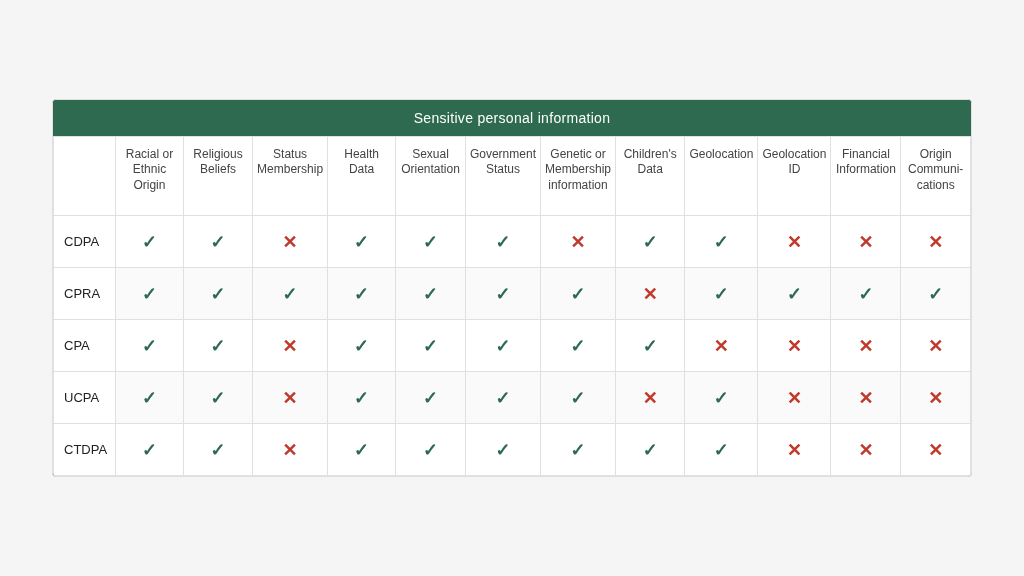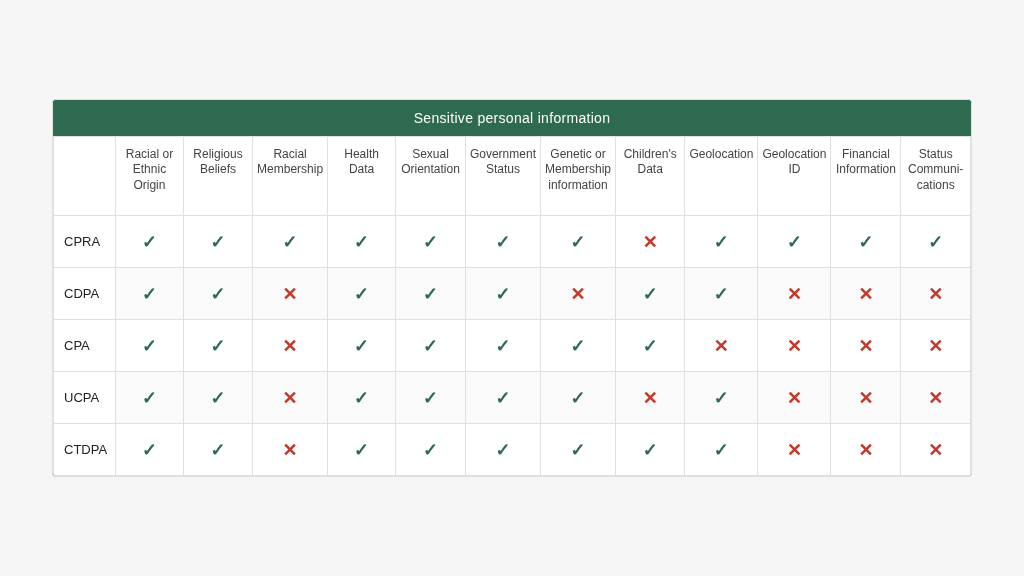--- a/index.html
+++ b/index.html
@@ -85,62 +85,62 @@
 <body>
 
 <div class="container">
   <div class="header-row">Sensitive personal information</div>
   <table>
     <thead>
       <tr id="col-headers">
         <th class="row-label"></th>
       <th class="col-check">Racial or Ethnic Origin</th>
           <th class="col-check">Religious Beliefs</th>
-          <th class="col-check">Racial Membership</th>
+          <th class="col-check">Status Membership</th>
           <th class="col-check">Health Data</th>
           <th class="col-check">Sexual Orientation</th>
           <th class="col-check">Government Status</th>
           <th class="col-check">Genetic or Membership information</th>
           <th class="col-check">Children's Data</th>
           <th class="col-check">Geolocation</th>
           <th class="col-check">Geolocation ID</th>
           <th class="col-check">Financial Information</th>
-          <th class="col-check">Status Communi-cations</th>
+          <th class="col-check">Origin Communi-cations</th>
         </tr>
     </thead>
     <tbody id="table-body">
     <tr>
+          <td class="row-label">CDPA</td>
+          <td><span class="check">✓</span></td>
+          <td><span class="check">✓</span></td>
+          <td><span class="cross">✕</span></td>
+          <td><span class="check">✓</span></td>
+          <td><span class="check">✓</span></td>
+          <td><span class="check">✓</span></td>
+          <td><span class="cross">✕</span></td>
+          <td><span class="check">✓</span></td>
+          <td><span class="check">✓</span></td>
+          <td><span class="cross">✕</span></td>
+          <td><span class="cross">✕</span></td>
+          <td><span class="cross">✕</span></td>
+        </tr>
+        <tr>
           <td class="row-label">CPRA</td>
           <td><span class="check">✓</span></td>
           <td><span class="check">✓</span></td>
           <td><span class="check">✓</span></td>
           <td><span class="check">✓</span></td>
           <td><span class="check">✓</span></td>
           <td><span class="check">✓</span></td>
           <td><span class="check">✓</span></td>
           <td><span class="cross">✕</span></td>
           <td><span class="check">✓</span></td>
           <td><span class="check">✓</span></td>
           <td><span class="check">✓</span></td>
           <td><span class="check">✓</span></td>
-        </tr>
-        <tr>
-          <td class="row-label">CDPA</td>
-          <td><span class="check">✓</span></td>
-          <td><span class="check">✓</span></td>
-          <td><span class="cross">✕</span></td>
-          <td><span class="check">✓</span></td>
-          <td><span class="check">✓</span></td>
-          <td><span class="check">✓</span></td>
-          <td><span class="cross">✕</span></td>
-          <td><span class="check">✓</span></td>
-          <td><span class="check">✓</span></td>
-          <td><span class="cross">✕</span></td>
-          <td><span class="cross">✕</span></td>
-          <td><span class="cross">✕</span></td>
         </tr>
         <tr>
           <td class="row-label">CPA</td>
           <td><span class="check">✓</span></td>
           <td><span class="check">✓</span></td>
           <td><span class="cross">✕</span></td>
           <td><span class="check">✓</span></td>
           <td><span class="check">✓</span></td>
           <td><span class="check">✓</span></td>
           <td><span class="check">✓</span></td>

